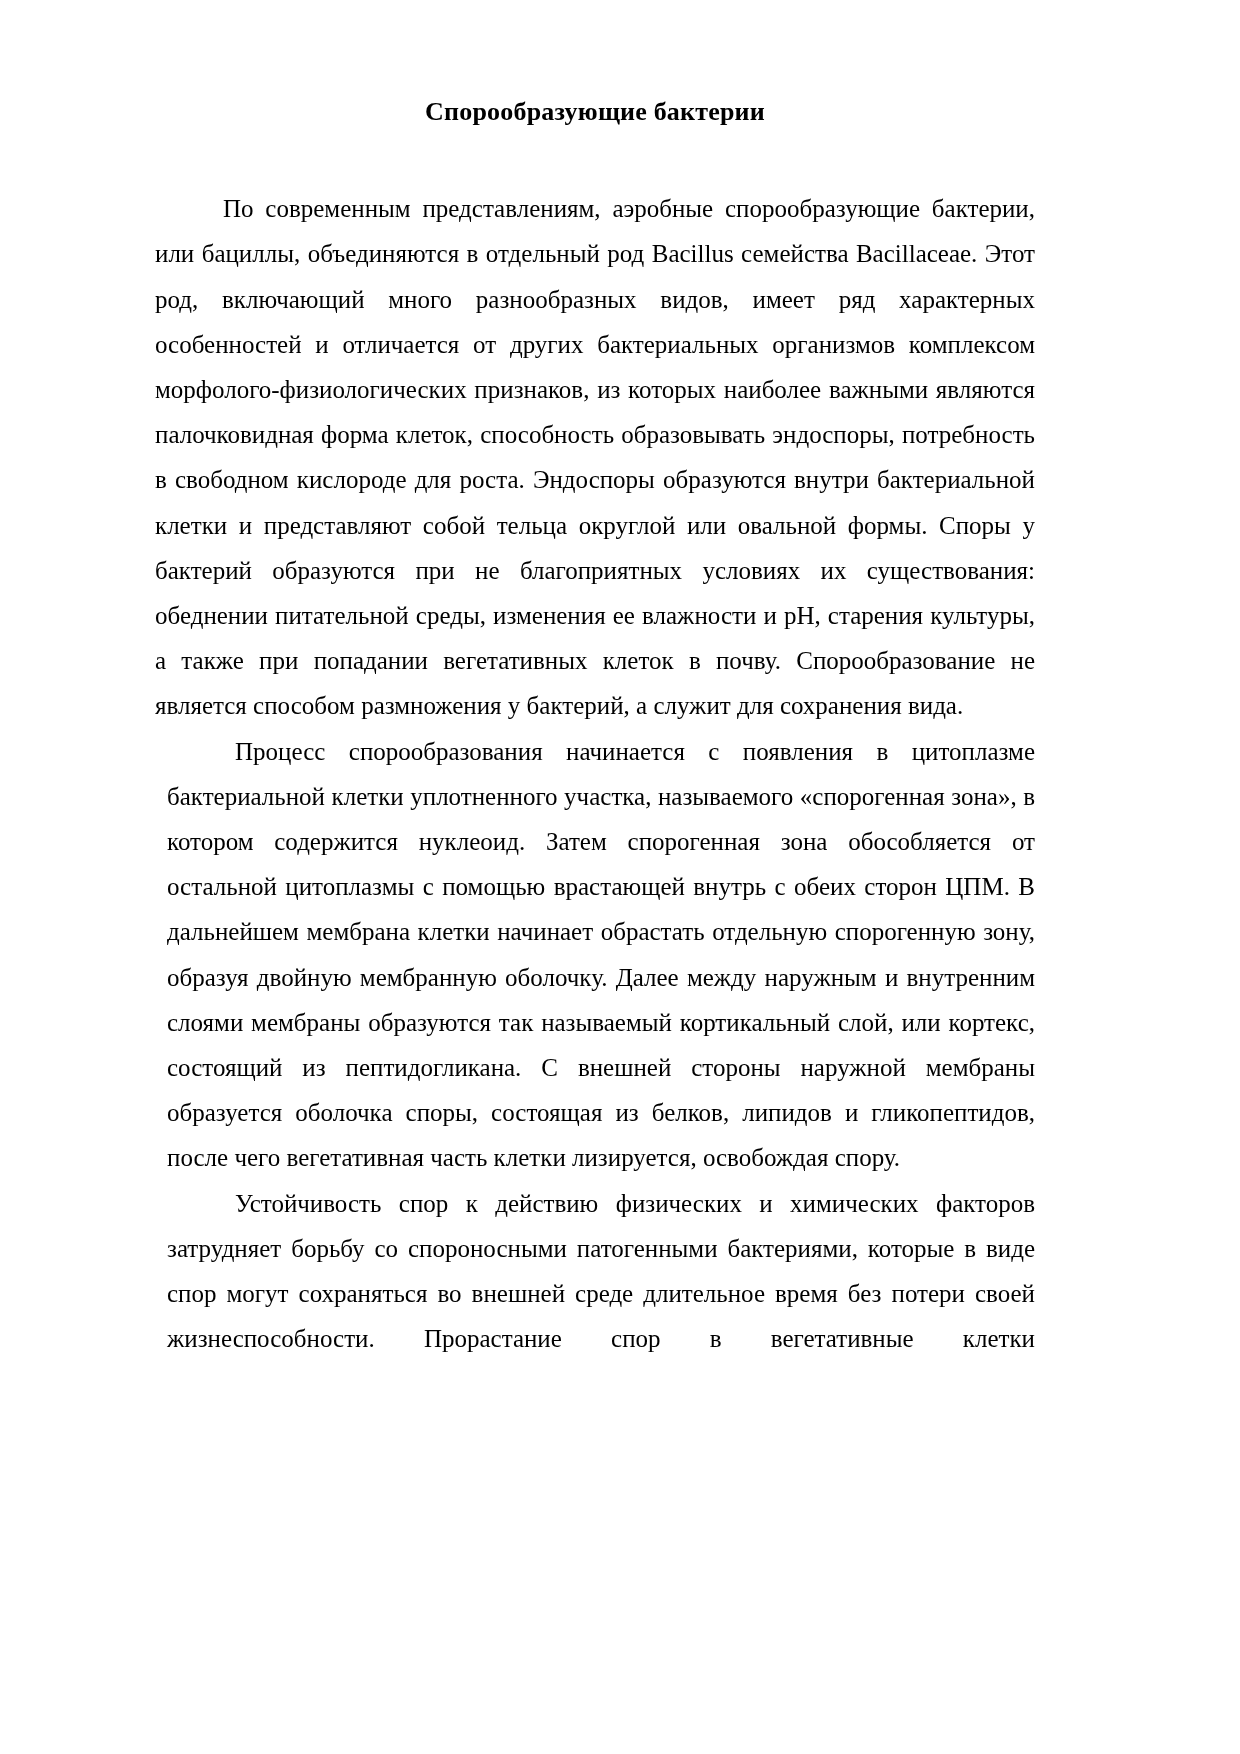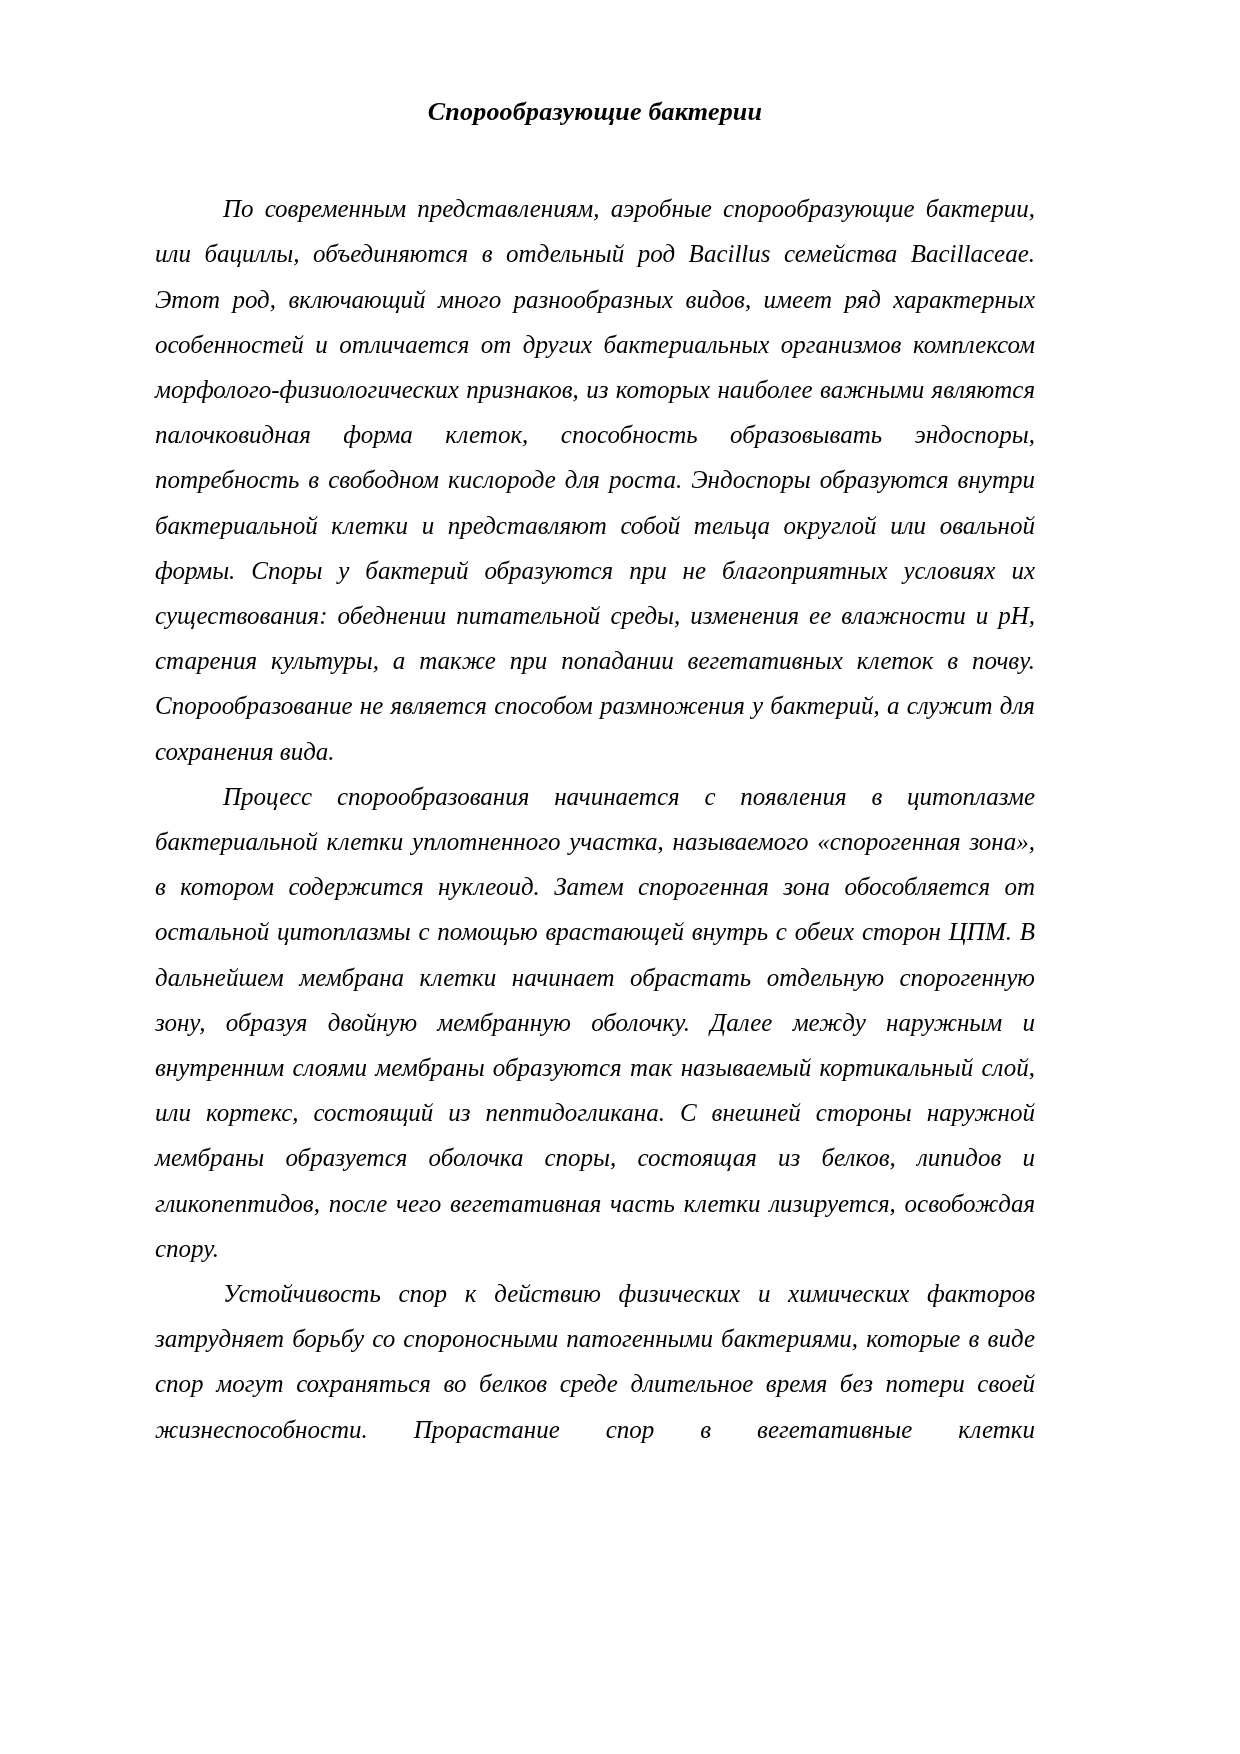--- a/index.html
+++ b/index.html
@@ -9,21 +9,20 @@
     background: #ffffff;
   }
   .page {
     position: relative;
     width: 1240px;
     height: 1754px;
     margin: 0 auto;
     background: #ffffff;
     box-sizing: border-box;
     overflow: hidden;
-    font-style: italic;
   }
   .content {
     position: absolute;
     left: 155px;
     top: 96px;
     width: 880px;
   }
   .doc-title {
     font-family: "Liberation Serif", "DejaVu Serif", serif;
     font-size: 26px;
@@ -41,20 +40,21 @@
     color: #000000;
     text-align: justify;
     text-justify: inter-word;
     text-indent: 68px;
     margin: 0;
     hyphens: none;
     -webkit-hyphens: none;
   }
   .para + .para {
     margin-top: 0px;
+    margin-left: 12px;
   }
   .spacer-after-title {
     height: 59px;
   }
   .last-line-justified {
     
     text-align-last: justify;
   }
 </style>
 </head>
@@ -64,16 +64,16 @@
   <div class="content">
 
     <h1 class="doc-title">Спорообразующие бактерии</h1>
 
     <div class="spacer-after-title"></div>
 
     <p class="para">По современным представлениям, аэробные спорообразующие бактерии, или бациллы, объединяются в отдельный род Bacillus семейства Bacillaceae. Этот род, включающий много разнообразных видов, имеет ряд характерных особенностей и отличается от других бактериальных организмов комплексом морфолого-физиологических признаков, из которых наиболее важными являются палочковидная форма клеток, способность образовывать эндоспоры, потребность в свободном кислороде для роста. Эндоспоры образуются внутри бактериальной клетки и представляют собой тельца округлой или овальной формы. Споры у бактерий образуются при не благоприятных условиях их существования: обеднении питательной среды, изменения ее влажности и pH, старения культуры, а также при попадании вегетативных клеток в почву. Спорообразование не является способом размножения у бактерий, а служит для сохранения вида.</p>
 
     <p class="para">Процесс спорообразования начинается с появления в цитоплазме бактериальной клетки уплотненного участка, называемого «спорогенная зона», в котором содержится нуклеоид. Затем спорогенная зона обособляется от остальной цитоплазмы с помощью врастающей внутрь с обеих сторон ЦПМ. В дальнейшем мембрана клетки начинает обрастать отдельную спорогенную зону, образуя двойную мембранную оболочку. Далее между наружным и внутренним слоями мембраны образуются так называемый кортикальный слой, или кортекс, состоящий из пептидогликана. С внешней стороны наружной мембраны образуется оболочка споры, состоящая из белков, липидов и гликопептидов, после чего вегетативная часть клетки лизируется, освобождая спору.</p>
 
-    <p class="para last-line-justified">Устойчивость спор к действию физических и химических факторов затрудняет борьбу со спороносными патогенными бактериями, которые в виде спор могут сохраняться во белков среде длительное время без потери своей жизнеспособности. Прорастание спор в вегетативные клетки</p>
+    <p class="para last-line-justified">Устойчивость спор к действию физических и химических факторов затрудняет борьбу со спороносными патогенными бактериями, которые в виде спор могут сохраняться во внешней среде длительное время без потери своей жизнеспособности. Прорастание спор в вегетативные клетки</p>
 
   </div>
 </div>
 
 </body></html>

